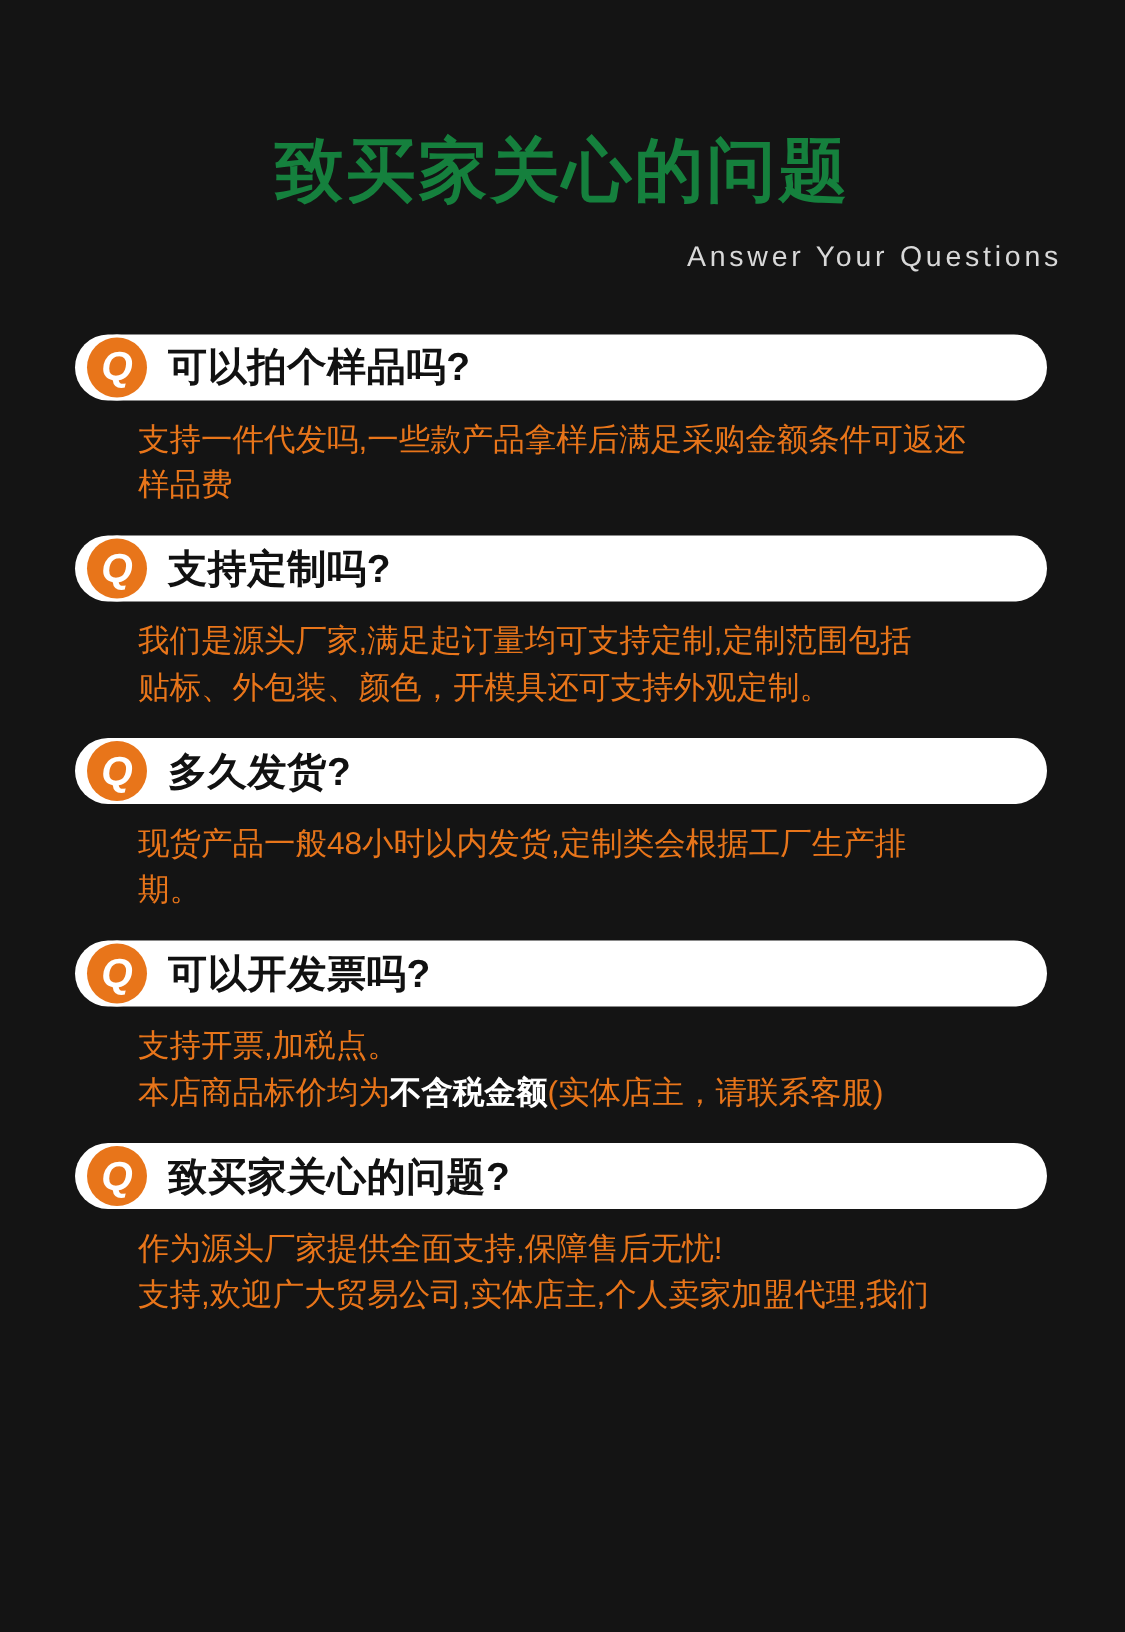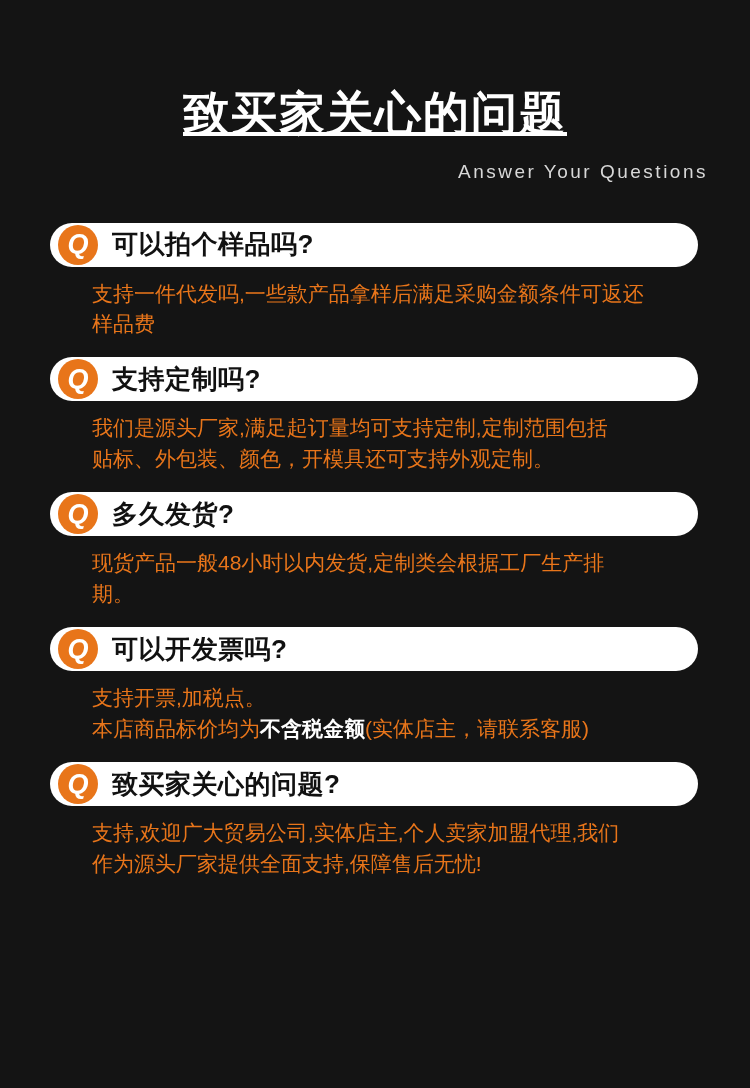--- a/index.html
+++ b/index.html
@@ -19,27 +19,26 @@
     height: 1088px;
     background: #141414;
     box-sizing: border-box;
     padding: 0 42px;
   }
   .header {
     text-align: center;
     padding-top: 88px;
   }
   .header-title {
-    color: #ffffff;
+    color: #15803d;
     font-size: 46px;
     font-weight: bold;
     letter-spacing: 2px;
     line-height: 1.1;
     margin: 0;
-    text-decoration: underline;
   }
   .header-sub {
     color: #d8d8d8;
     font-size: 19px;
     letter-spacing: 2.5px;
     margin-top: 22px;
     font-weight: normal;
     text-align: right;
   }
   .faq-list {
@@ -163,19 +162,19 @@
     </div>
 
     <div class="spacer-sm"></div>
 
     <div class="faq-item">
       <div class="q-bar">
         <div class="q-badge">Q</div>
         <div class="q-text">致买家关心的问题?</div>
       </div>
       <div class="a-text">
+        <span class="a-line">作为源头厂家提供全面支持,保障售后无忧!</span>
         <span class="a-line">支持,欢迎广大贸易公司,实体店主,个人卖家加盟代理,我们</span>
-        <span class="a-line">作为源头厂家提供全面支持,保障售后无忧!</span>
       </div>
     </div>
 
   </div>
 </div>
 
 </body></html>

